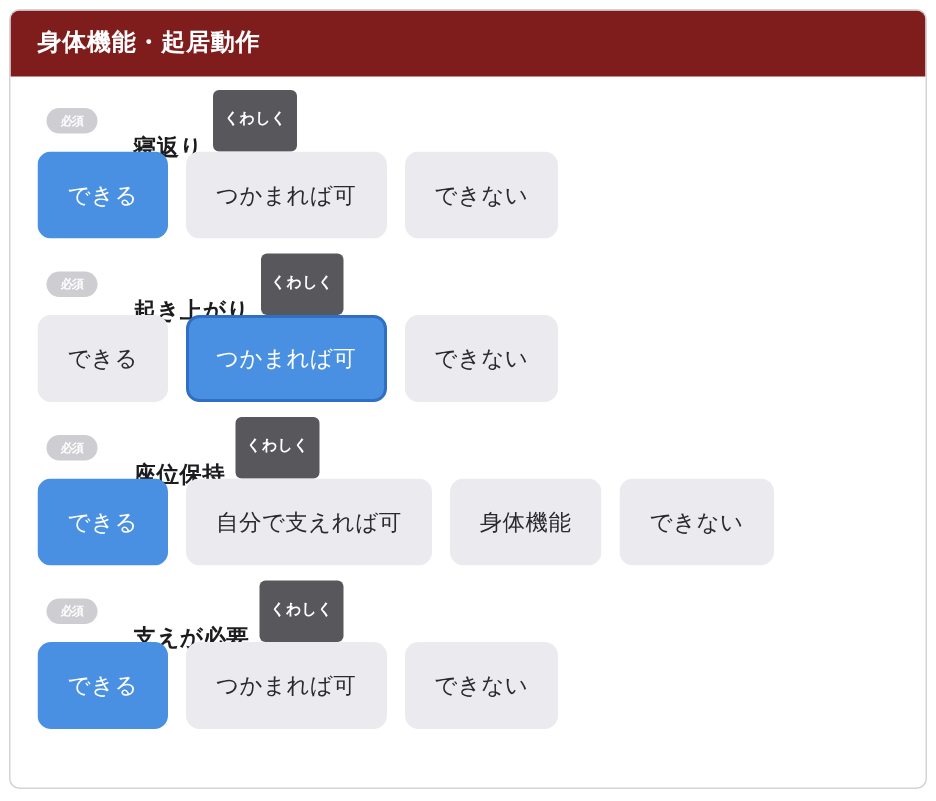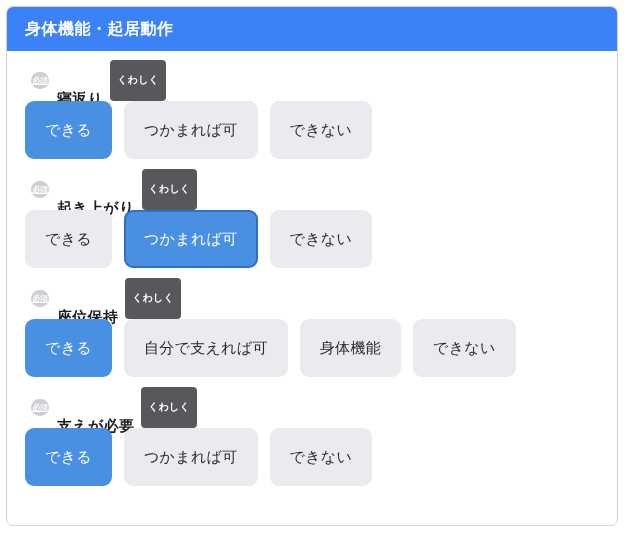--- a/index.html
+++ b/index.html
@@ -23,21 +23,21 @@
     height: 520px;
     background: #ffffff;
     border: 1px solid #d4d3d8;
     border-radius: 7px;
     box-sizing: border-box;
     overflow: hidden;
   }
 
   .card-header {
     height: 44px;
-    background: #3b82f6;
+    background: #7f1d1d;
     display: flex;
     align-items: center;
     padding: 0 0 0 18px;
     box-sizing: border-box;
   }
   .card-header-title {
     color: #ffffff;
     font-size: 16px;
     font-weight: bold;
     letter-spacing: 0.5px;
@@ -57,33 +57,32 @@
     display: flex;
     align-items: center;
     height: 30px;
     padding-left: 8px;
   }
 
   .required-badge {
     display: inline-flex;
     align-items: center;
     justify-content: center;
-    width: 18px;
+    width: 34px;
     height: 17px;
     border-radius: 9px;
     background: #c9c9cf;
     color: #ffffff;
     font-size: 8px;
     font-weight: bold;
     letter-spacing: -0.5px;
-    margin-right: 8px;
+    margin-right: 24px;
     flex: 0 0 auto;
     filter: blur(0.35px);
     opacity: 0.92;
-    text-decoration: underline;
   }
 
   .question-label {
     font-size: 15px;
     font-weight: bold;
     color: #1c1c1e;
     letter-spacing: 0.3px;
     line-height: 1;
     margin-right: 7px;
     white-space: nowrap;

